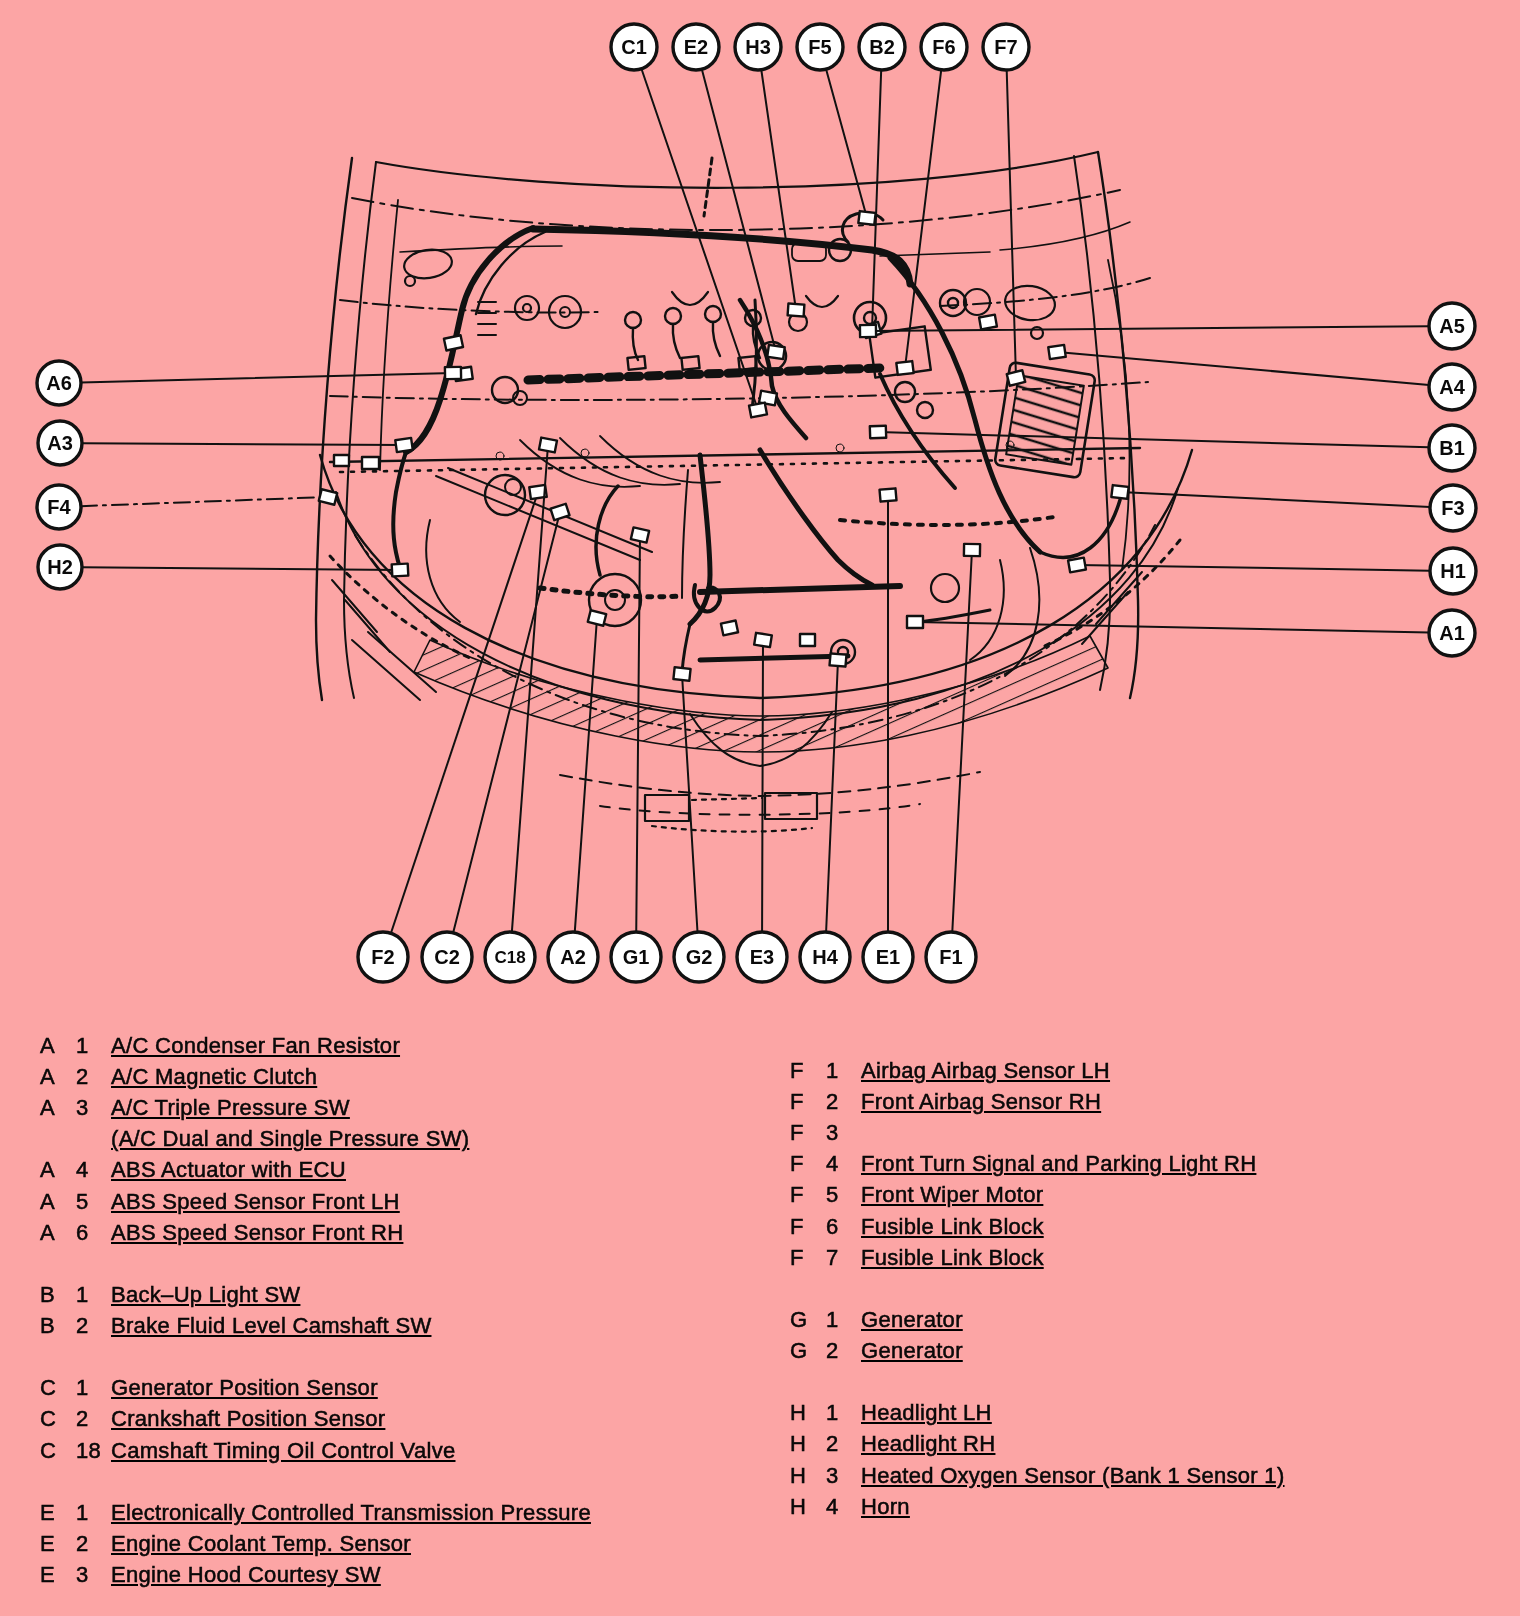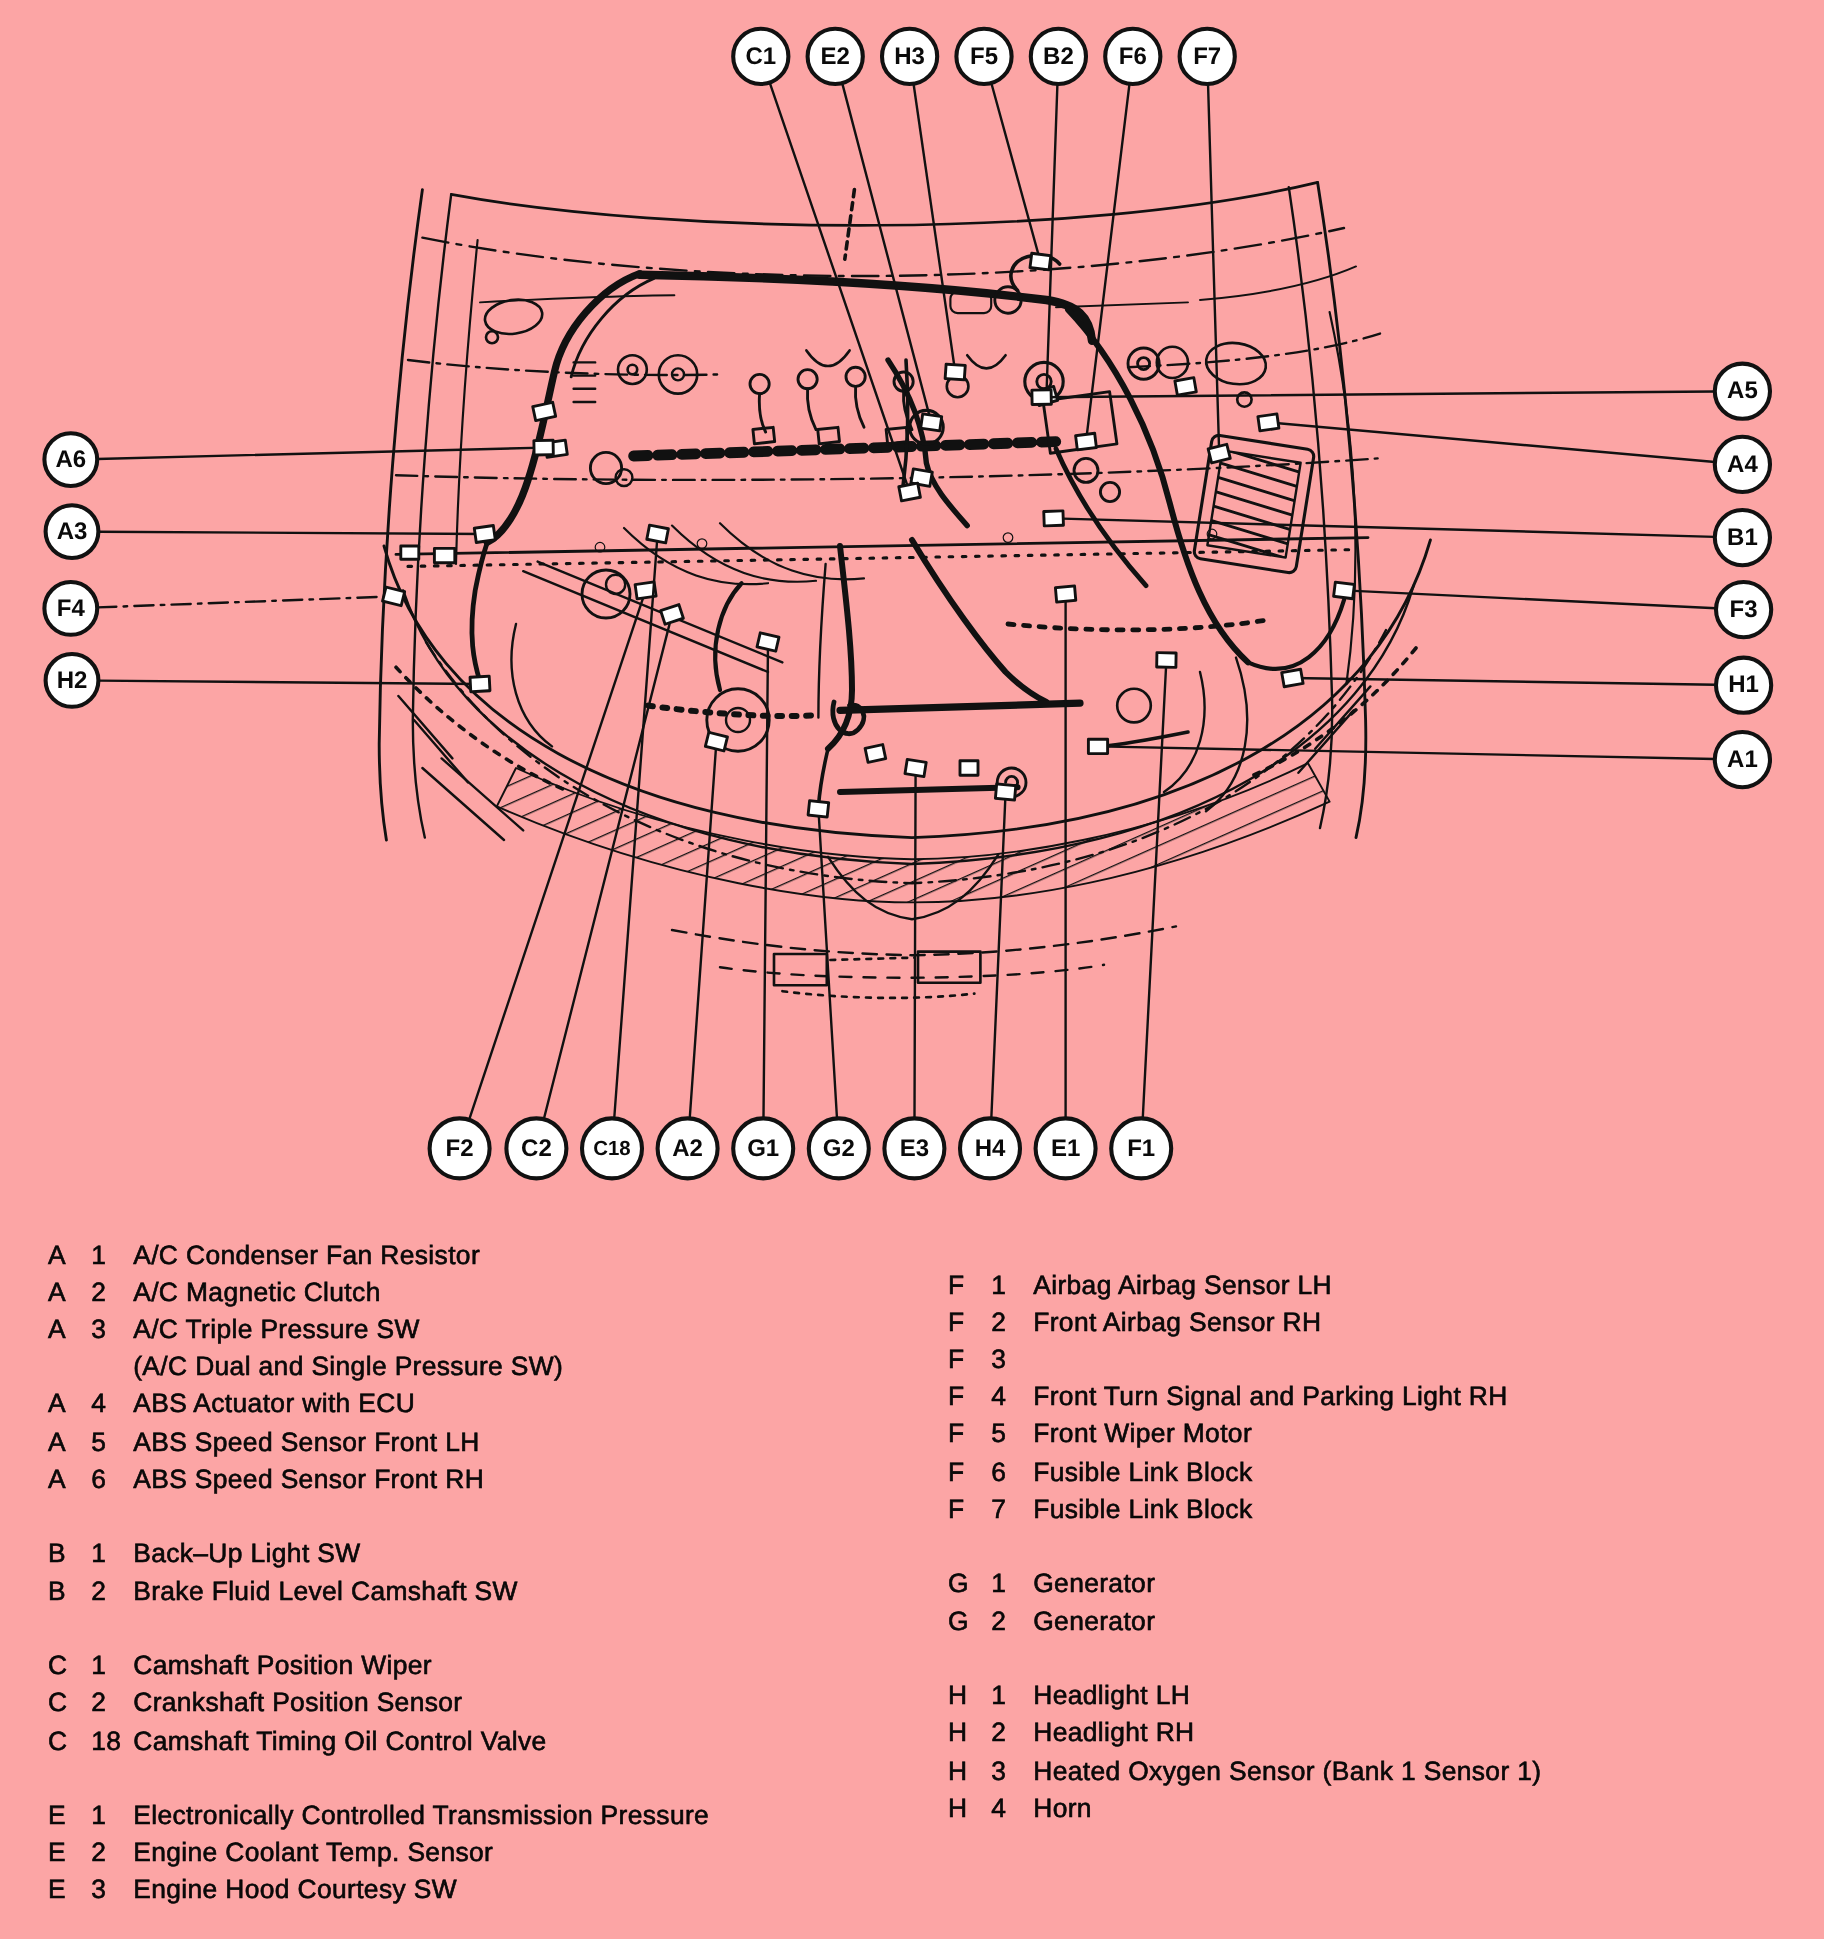--- a/index.html
+++ b/index.html
@@ -9,21 +9,21 @@
   .lcol{position:absolute;display:flex;flex-direction:column;}
   #legend-left{left:40px;top:1030px;width:700px;}
   #legend-right{left:790px;top:1055px;width:700px;}
   .lgroup{display:flex;flex-direction:column;}
   .lgroup:not(:first-child){margin-top:31px;}
   .lrow{height:31.2px;display:flex;align-items:center;
         font-size:22px;font-weight:400;letter-spacing:0.3px;white-space:nowrap;
         -webkit-text-stroke:0.5px #000;}
   .lt{display:inline-block;width:36px;}
   .ln{display:inline-block;width:26px;}
-  .ll{display:inline-block;margin-left:9px;}
+  .ll{display:inline-block;margin-left:9px;text-decoration:underline;}
   svg text{font-family:"Liberation Sans",sans-serif;}
 </style>
 </head>
 <body>
 
 <div id="page">
 
   <svg id="art" width="1520" height="1000" viewBox="0 0 1520 1000" fill="none" stroke="#111" stroke-linecap="round" stroke-linejoin="round">
     <defs>
       <pattern id="hatchD" width="14" height="14" patternUnits="userSpaceOnUse" patternTransform="rotate(66)">
@@ -416,21 +416,21 @@
         <div class="lrow">
           <span class="lt">B</span>
           <span class="ln">2</span>
           <span class="ll">Brake Fluid Level Camshaft SW</span>
         </div>
       </div>
       <div class="lgroup">
         <div class="lrow">
           <span class="lt">C</span>
           <span class="ln">1</span>
-          <span class="ll">Camshaft Position Wiper</span>
+          <span class="ll">Generator Position Sensor</span>
         </div>
         <div class="lrow">
           <span class="lt">C</span>
           <span class="ln">2</span>
           <span class="ll">Crankshaft Position Sensor</span>
         </div>
         <div class="lrow">
           <span class="lt">C</span>
           <span class="ln">18</span>
           <span class="ll">Camshaft Timing Oil Control Valve</span>

